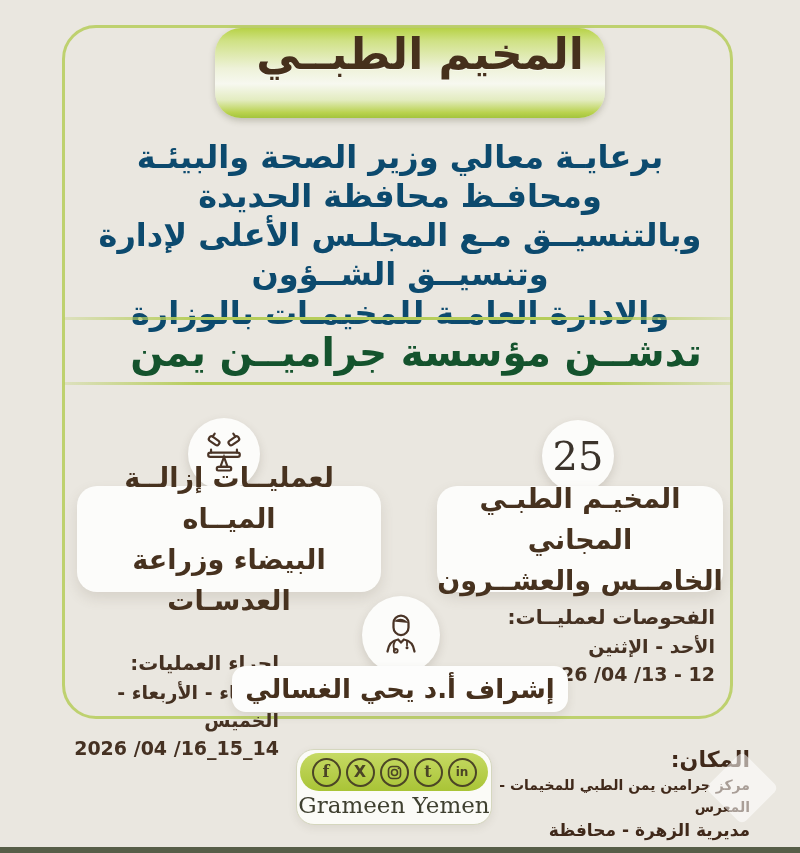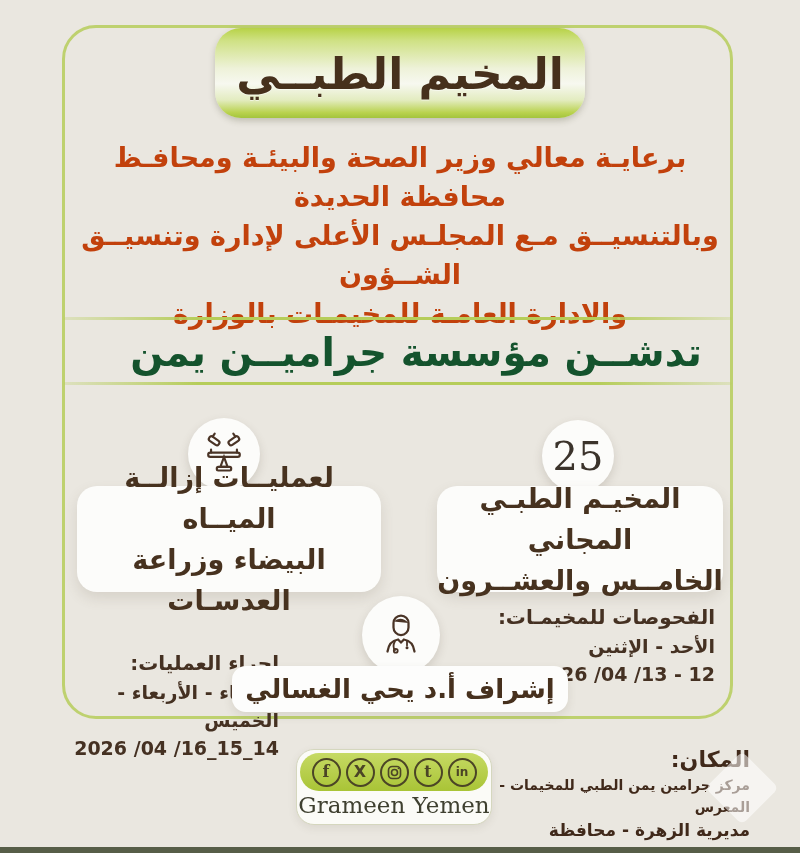--- a/index.html
+++ b/index.html
@@ -15,29 +15,29 @@
     position:absolute;left:62px;top:25px;width:665px;height:688px;
     border:3px solid var(--accent-green,#b6cd5a);
     border-radius:34px;opacity:.85;
   }
   
   .title-banner{
     position:absolute;left:215px;top:28px;width:370px;height:90px;
     border-radius:26px;
     background:linear-gradient(180deg,#b7d246 0%,#cfe184 14%,#eef2d9 45%,#f7f8f0 62%,#e3ecc0 80%,#b9d24e 94%,#a3c43c 100%);
     box-shadow:0 3px 6px rgba(70,70,40,.25);
-    display:flex;align-items:center;justify-content:center;
+    display:flex;justify-content:center;padding-left:20px;
   }
   .title-banner .title{
     font-size:44px;font-weight:bold;color:#46301c;letter-spacing:-1px;
     text-shadow:0 1px 0 rgba(255,255,255,.5);
   }
   .intro{
     position:absolute;left:66px;top:138px;width:668px;
-    text-align:center;font-size:27px;font-weight:bold;line-height:39px;color:#c2410c;
+    text-align:center;font-size:32px;font-weight:bold;line-height:39px;color:#0c4a6e;
   }
   .rule{position:absolute;left:64px;width:668px;height:3px;border-radius:2px;
     background:linear-gradient(90deg,rgba(182,205,90,.25),var(--accent-green,#b6cd5a) 20%,var(--accent-green,#b6cd5a) 80%,rgba(182,205,90,.25));}
   .rule-top{top:317px;}
   .rule-bottom{top:382px;}
   .launch{
     position:absolute;left:16px;top:326px;width:800px;height:52px;
     display:flex;align-items:center;justify-content:center;
     font-size:39px;font-weight:bold;color:#14532d;
   }
@@ -148,21 +148,21 @@
         <rect x="22" y="50" width="20" height="5" rx="2" fill="none"></rect>
       </svg>
     </span>
   </div>
   <div class="card-box left">
     <div>لعمليــات إزالــة الميــاه</div>
     <div>البيضاء وزراعة العدسـات</div>
   </div>
 
   <div class="sched exams">
-    <div class="h">الفحوصات للمخيمـات:</div>
+    <div class="h">الفحوصات لعمليــات:</div>
     <div class="d">الأحد - الإثنين</div>
     <div class="d">12 - 13/ 04/ 2026</div>
   </div>
 
   <div class="sched ops">
     <div class="h">إجراء العمليات:</div>
     <div class="d">الثلاثاء - الأربعاء - الخميس</div>
     <div class="d">14_15_16/ 04/ 2026</div>
   </div>
 

